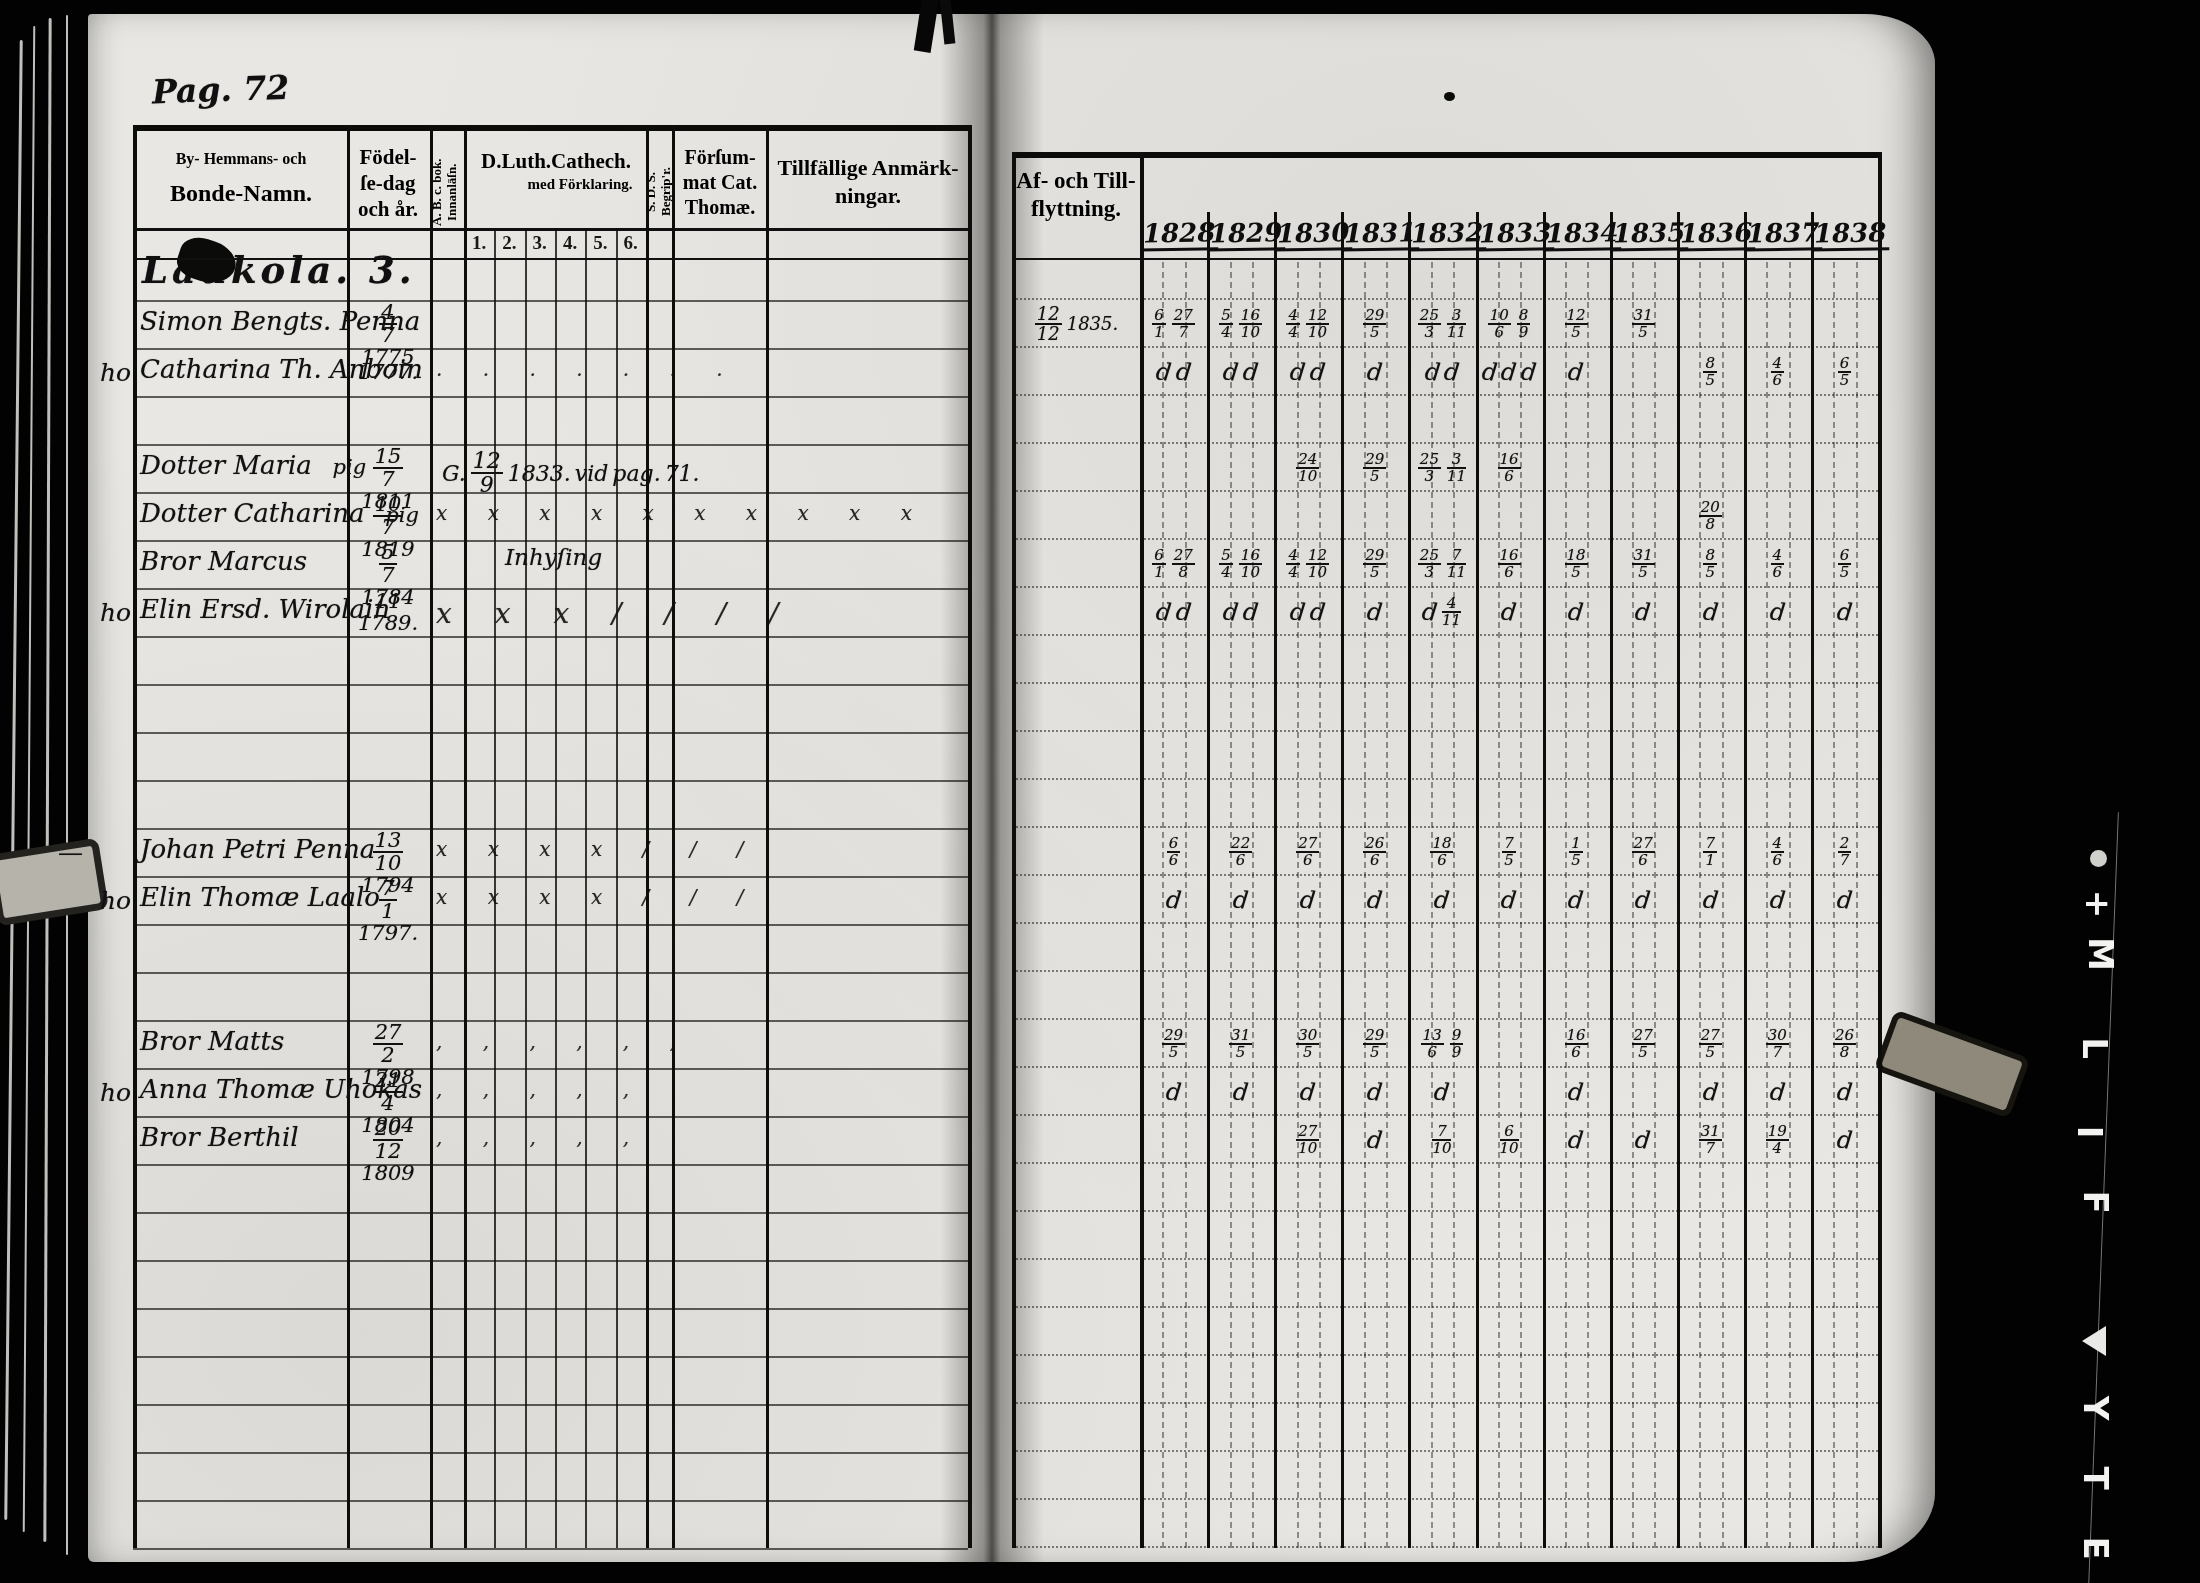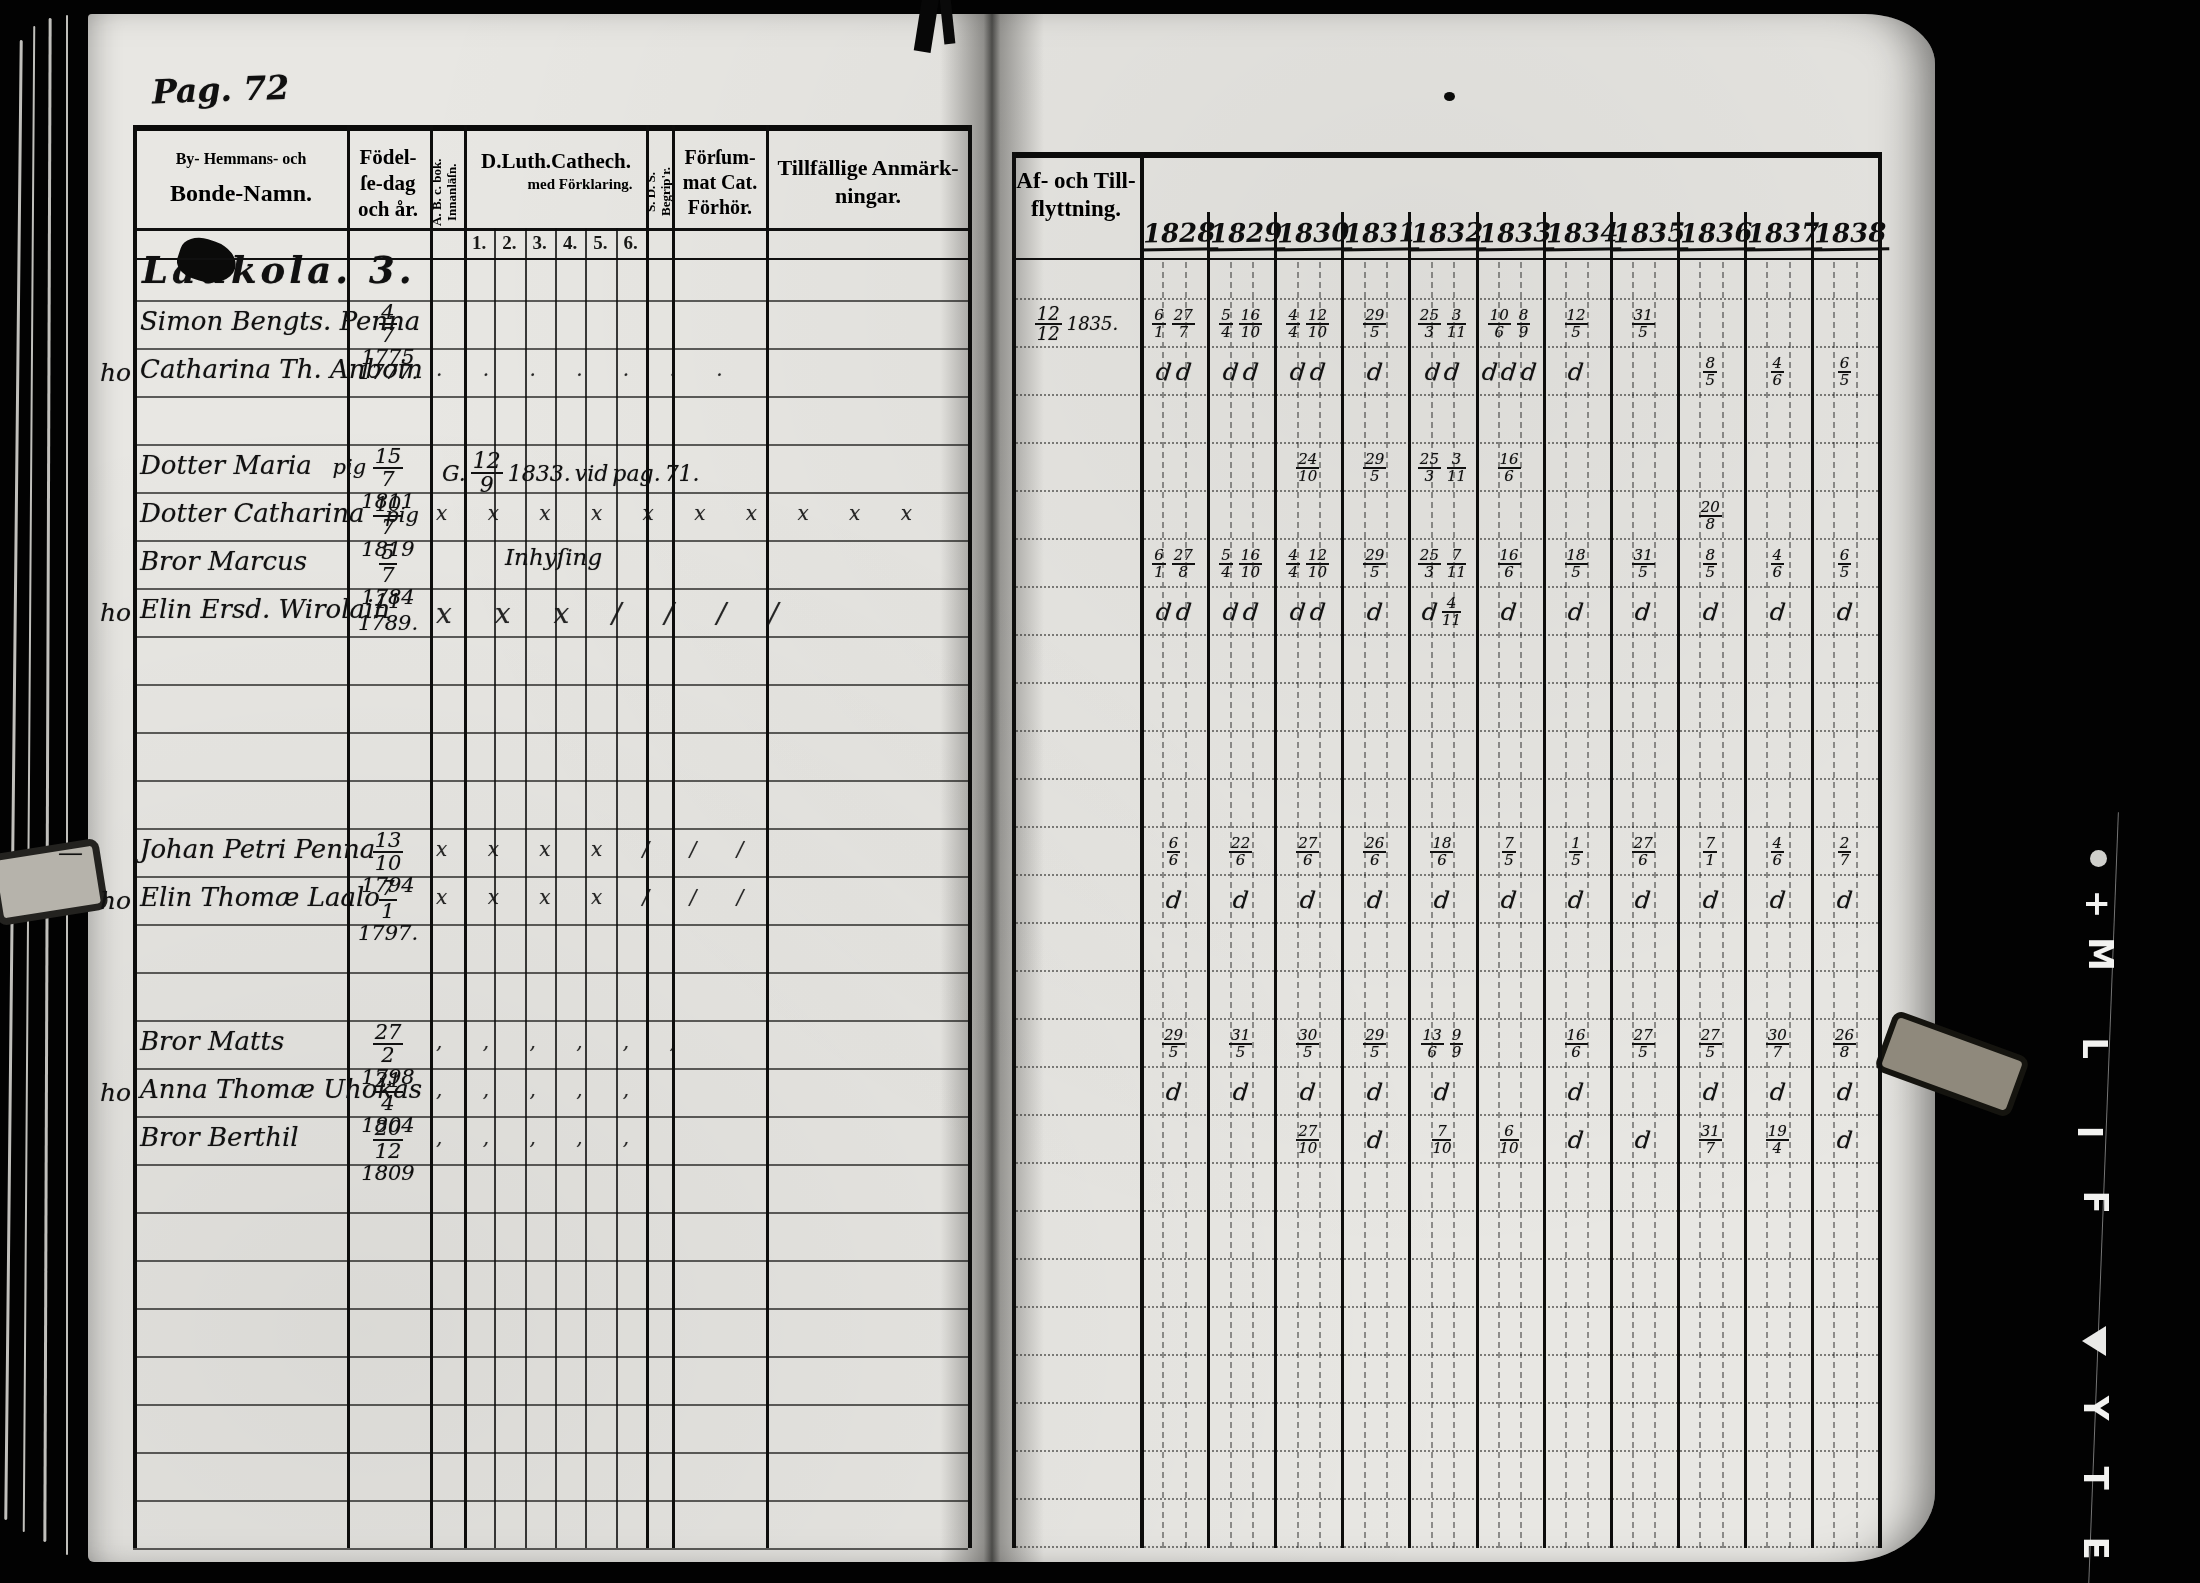--- a/index.html
+++ b/index.html
@@ -79,21 +79,21 @@
     <div>Innanläſn.</div>
   </div>
   <div class="hp" style="left:466px;top:150px;width:180px;font-size:21px;">D.Luth.Cathech.</div>
   <div class="hp" style="left:490px;top:176px;width:180px;font-size:15px;">med Förklaring.</div>
   <div class="hp vert" style="left:644px;top:130px;width:28px;height:124px;font-size:13px;">
     <div>S. D. S.</div>
     <div>Begrip'r.</div>
   </div>
   <div class="hp" style="left:674px;top:146px;width:92px;font-size:20px;">Förſum-</div>
   <div class="hp" style="left:674px;top:171px;width:92px;font-size:20px;">mat Cat.</div>
-  <div class="hp" style="left:674px;top:196px;width:92px;font-size:20px;">Förhör.</div>
+  <div class="hp" style="left:674px;top:196px;width:92px;font-size:20px;">Thomæ.</div>
   <div class="hp" style="left:768px;top:156px;width:200px;font-size:22px;">Tillfällige Anmärk-</div>
   <div class="hp" style="left:768px;top:184px;width:200px;font-size:22px;">ningar.</div>
 
   <div class="hp" style="left:1014px;top:168px;width:124px;font-size:23px;">Af- och Till-</div>
   <div class="hp" style="left:1014px;top:196px;width:124px;font-size:23px;">flyttning.</div>
 
   <div class="scratch" style="left:2103px;top:812px;height:775px;transform:rotate(2.2deg);"></div>
 <div style="position: absolute; left: 133px; top: 125px; width: 835px; height: 6px; background: rgb(11, 11, 10);"></div>
     <div style="position: absolute; left: 133px; top: 228px; width: 835px; height: 3px; background: rgb(16, 16, 16);"></div>
     <div style="position: absolute; left: 133px; top: 258px; width: 835px; height: 2px; background: rgb(16, 16, 16);"></div>

